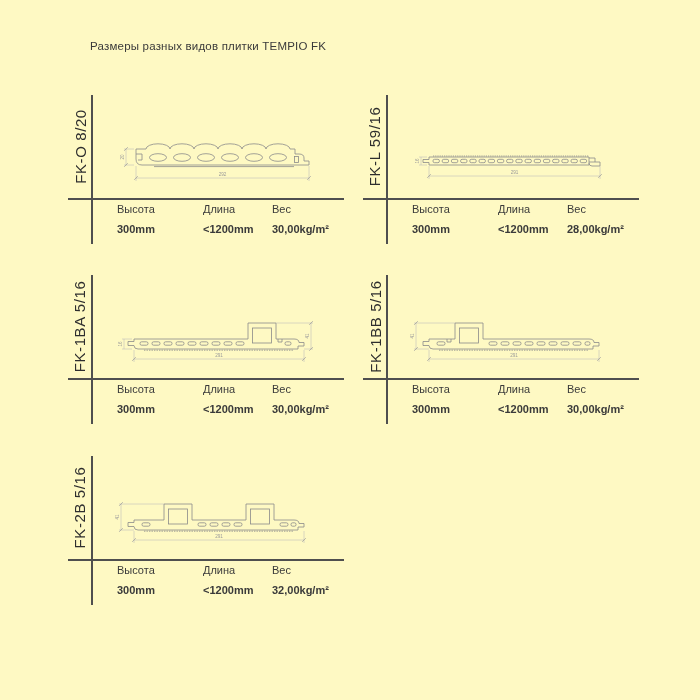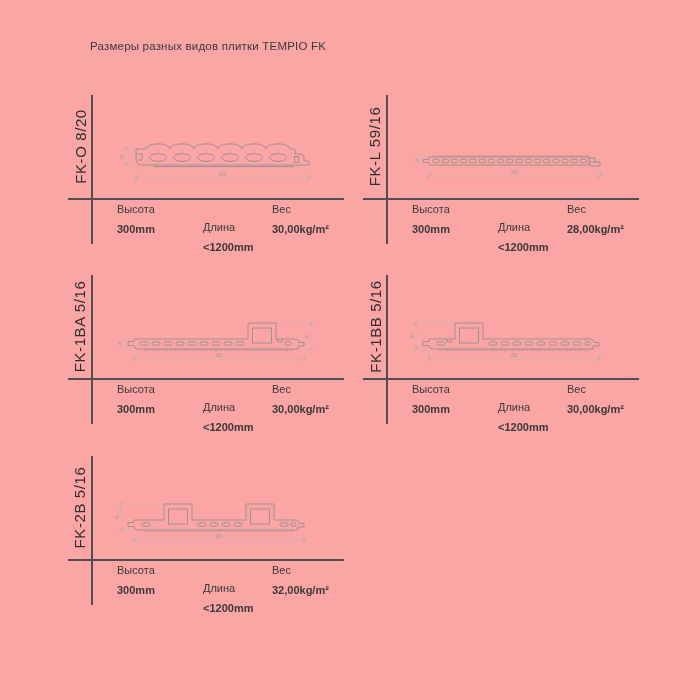--- a/index.html
+++ b/index.html
@@ -1,29 +1,29 @@
 <!DOCTYPE html>
 <html><head>
 <meta charset="utf-8">
 <style>
   html,body{margin:0;padding:0;background:#ffffff;}
-  #page{position:relative;width:700px;height:700px;background:#fca5a5;overflow:hidden;
+  #page{position:relative;width:700px;height:700px;background:#fef9c3;overflow:hidden;
         font-family:"Liberation Sans",sans-serif;color:#3a3a3a;}
   .page-title{position:absolute;left:90px;top:40px;font-size:11.5px;letter-spacing:0.2px;color:#3a3a3a;}
   .section{position:absolute;width:276px;height:152px;}
   .vline{position:absolute;left:23px;top:0;width:2px;height:149px;background:#4f4f4f;}
   .hline{position:absolute;left:0;top:103px;width:276px;height:2px;background:#4f4f4f;}
   .rlabel{position:absolute;left:0;top:0;width:24px;height:103px;display:flex;align-items:center;justify-content:center;}
   .rlabel span{transform:rotate(-90deg);white-space:nowrap;font-size:15px;letter-spacing:0.6px;color:#2e2e2e;}
   .drawing{position:absolute;left:30px;top:40px;width:220px;height:60px;}
   .trow{position:absolute;left:0;width:276px;height:14px;font-size:11px;line-height:14px;}
   .thead{top:107px;}
   .tvals{top:127px;font-weight:bold;}
   .c1{position:absolute;left:49px;}
-  .c2{position:absolute;left:135px;margin-top:18px;}
+  .c2{position:absolute;left:135px;}
   .c3{position:absolute;left:204px;text-align:right;}
   svg .prof{stroke:#8a8a8a;stroke-width:0.8;fill:none;}
   svg .dim{stroke:#bcbcbc;stroke-width:0.55;fill:none;}
   svg .tick{stroke:#9a9a9a;stroke-width:0.7;}
   svg text{fill:#9b9b9b;font-size:4.6px;font-family:"Liberation Sans",sans-serif;}
 </style>
 </head>
 <body>
 
 <div id="page">

